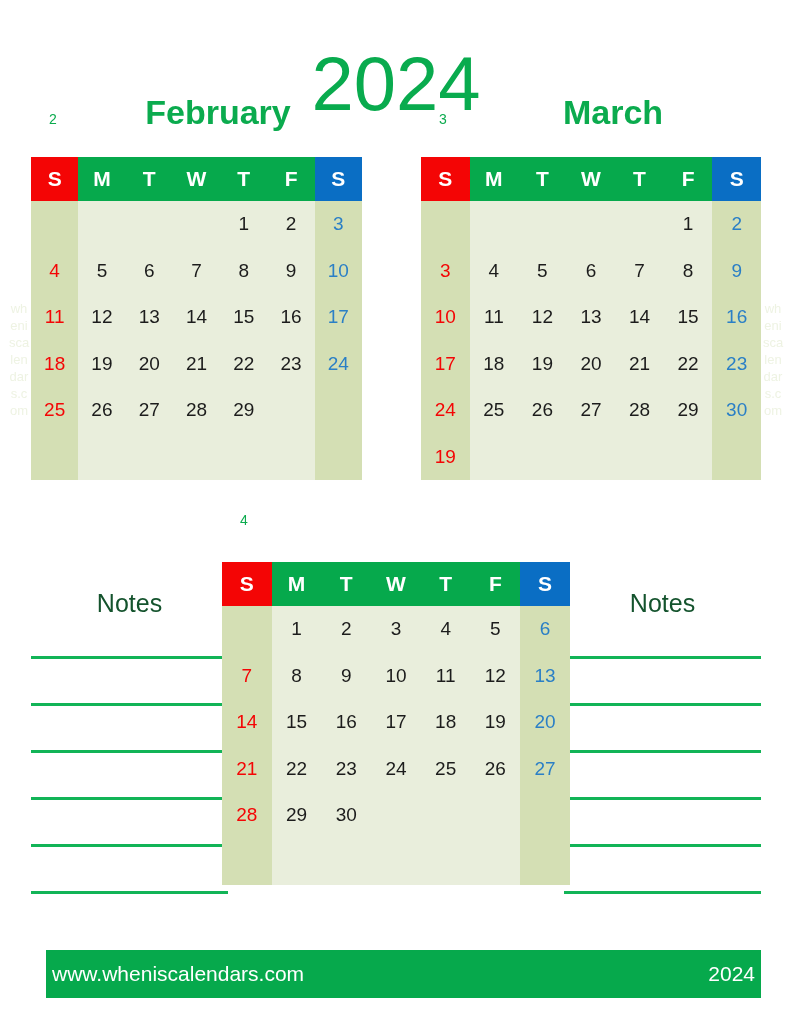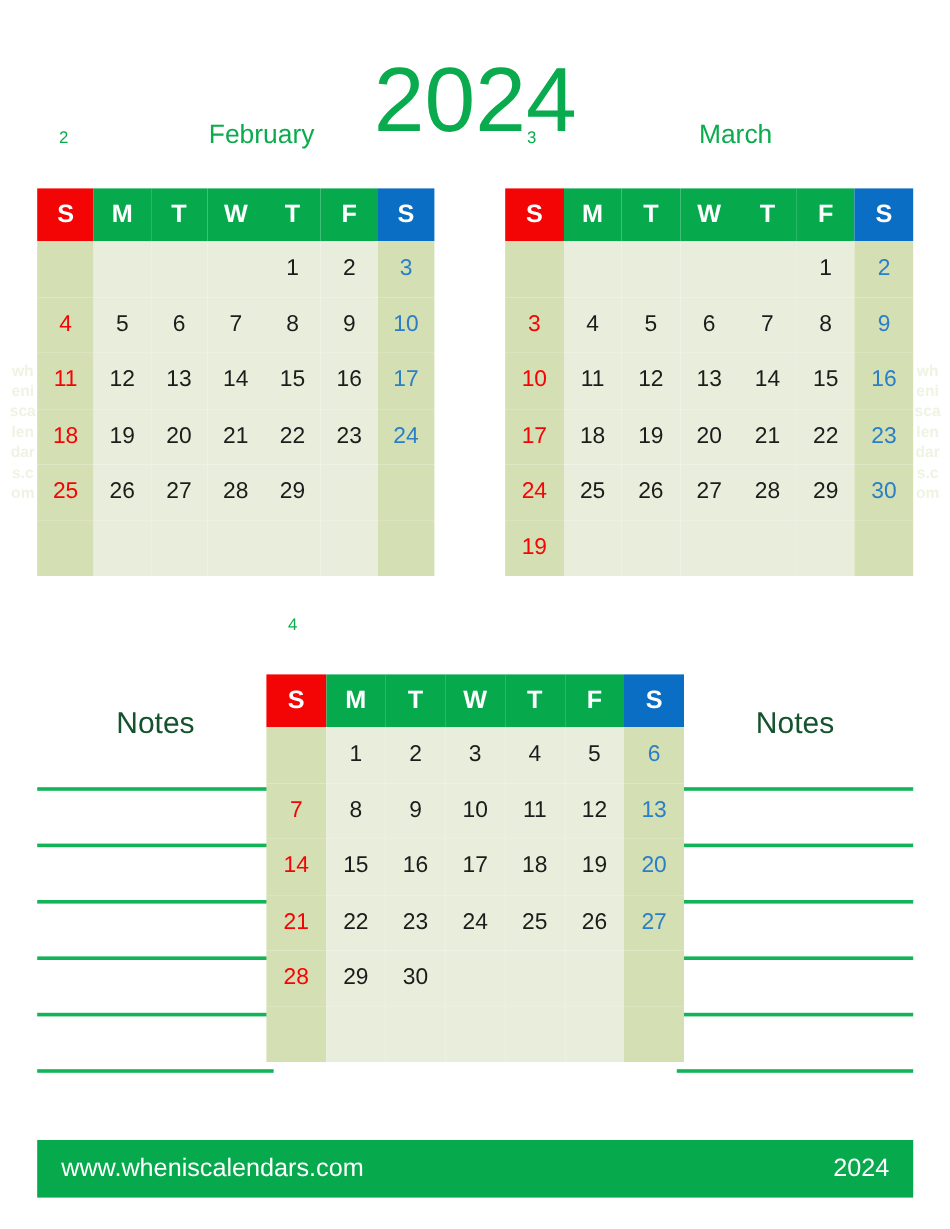--- a/index.html
+++ b/index.html
@@ -23,21 +23,20 @@
     top: 300px;
     width: 22px;
     font-size: 13px;
     line-height: 17px;
     letter-spacing: 0px;
     color: #eef3e3;
     text-align: center;
     word-break: break-all;
     user-select: none;
     z-index: 0;
-    font-weight: bold;
   }
   .side-watermark.left  { left: 8px; }
   .side-watermark.right { right: 8px; }
 
   
   .header-zone {
     position: absolute;
     left: 0; top: 0;
     width: 792px; height: 150px;
     z-index: 3;
@@ -64,23 +63,23 @@
   .month-head.mar { left: 421px; width: 340px; }
   .month-num {
     font-size: 14px;
     color: #0bab4e;
     font-weight: 400;
     width: 44px;
     text-align: center;
     display: inline-block;
   }
   .month-name {
-    font-size: 22px;
+    font-size: 34px;
     color: #0bab4e;
-    font-weight: 400;
+    font-weight: 700;
     flex: 1;
     text-align: center;
     line-height: 40px;
   }
 
   
   .cal {
     position: absolute;
     z-index: 2;
   }
@@ -138,29 +137,29 @@
     margin-bottom: 44px;
   }
   .note-line:last-child { margin-bottom: 0; }
 
   #notes-left  { left: 31px;  top: 588px; width: 197px; }
   #notes-right { right: 31px; top: 588px; width: 197px; }
 
   
   .footer {
     position: absolute;
-    left: 31px;
+    left: 46px;
     right: 31px;
     bottom: 26px;
     height: 48px;
     background: #06a94c;
     display: flex;
     align-items: center;
     justify-content: space-between;
-    padding: 0 20px;
+    padding: 0 6px;
     box-sizing: border-box;
     z-index: 5;
   }
   .footer-url, .footer-year {
     color: #ffffff;
     font-size: 21px;
     font-weight: 400;
     line-height: 24px;
   }
 </style>

